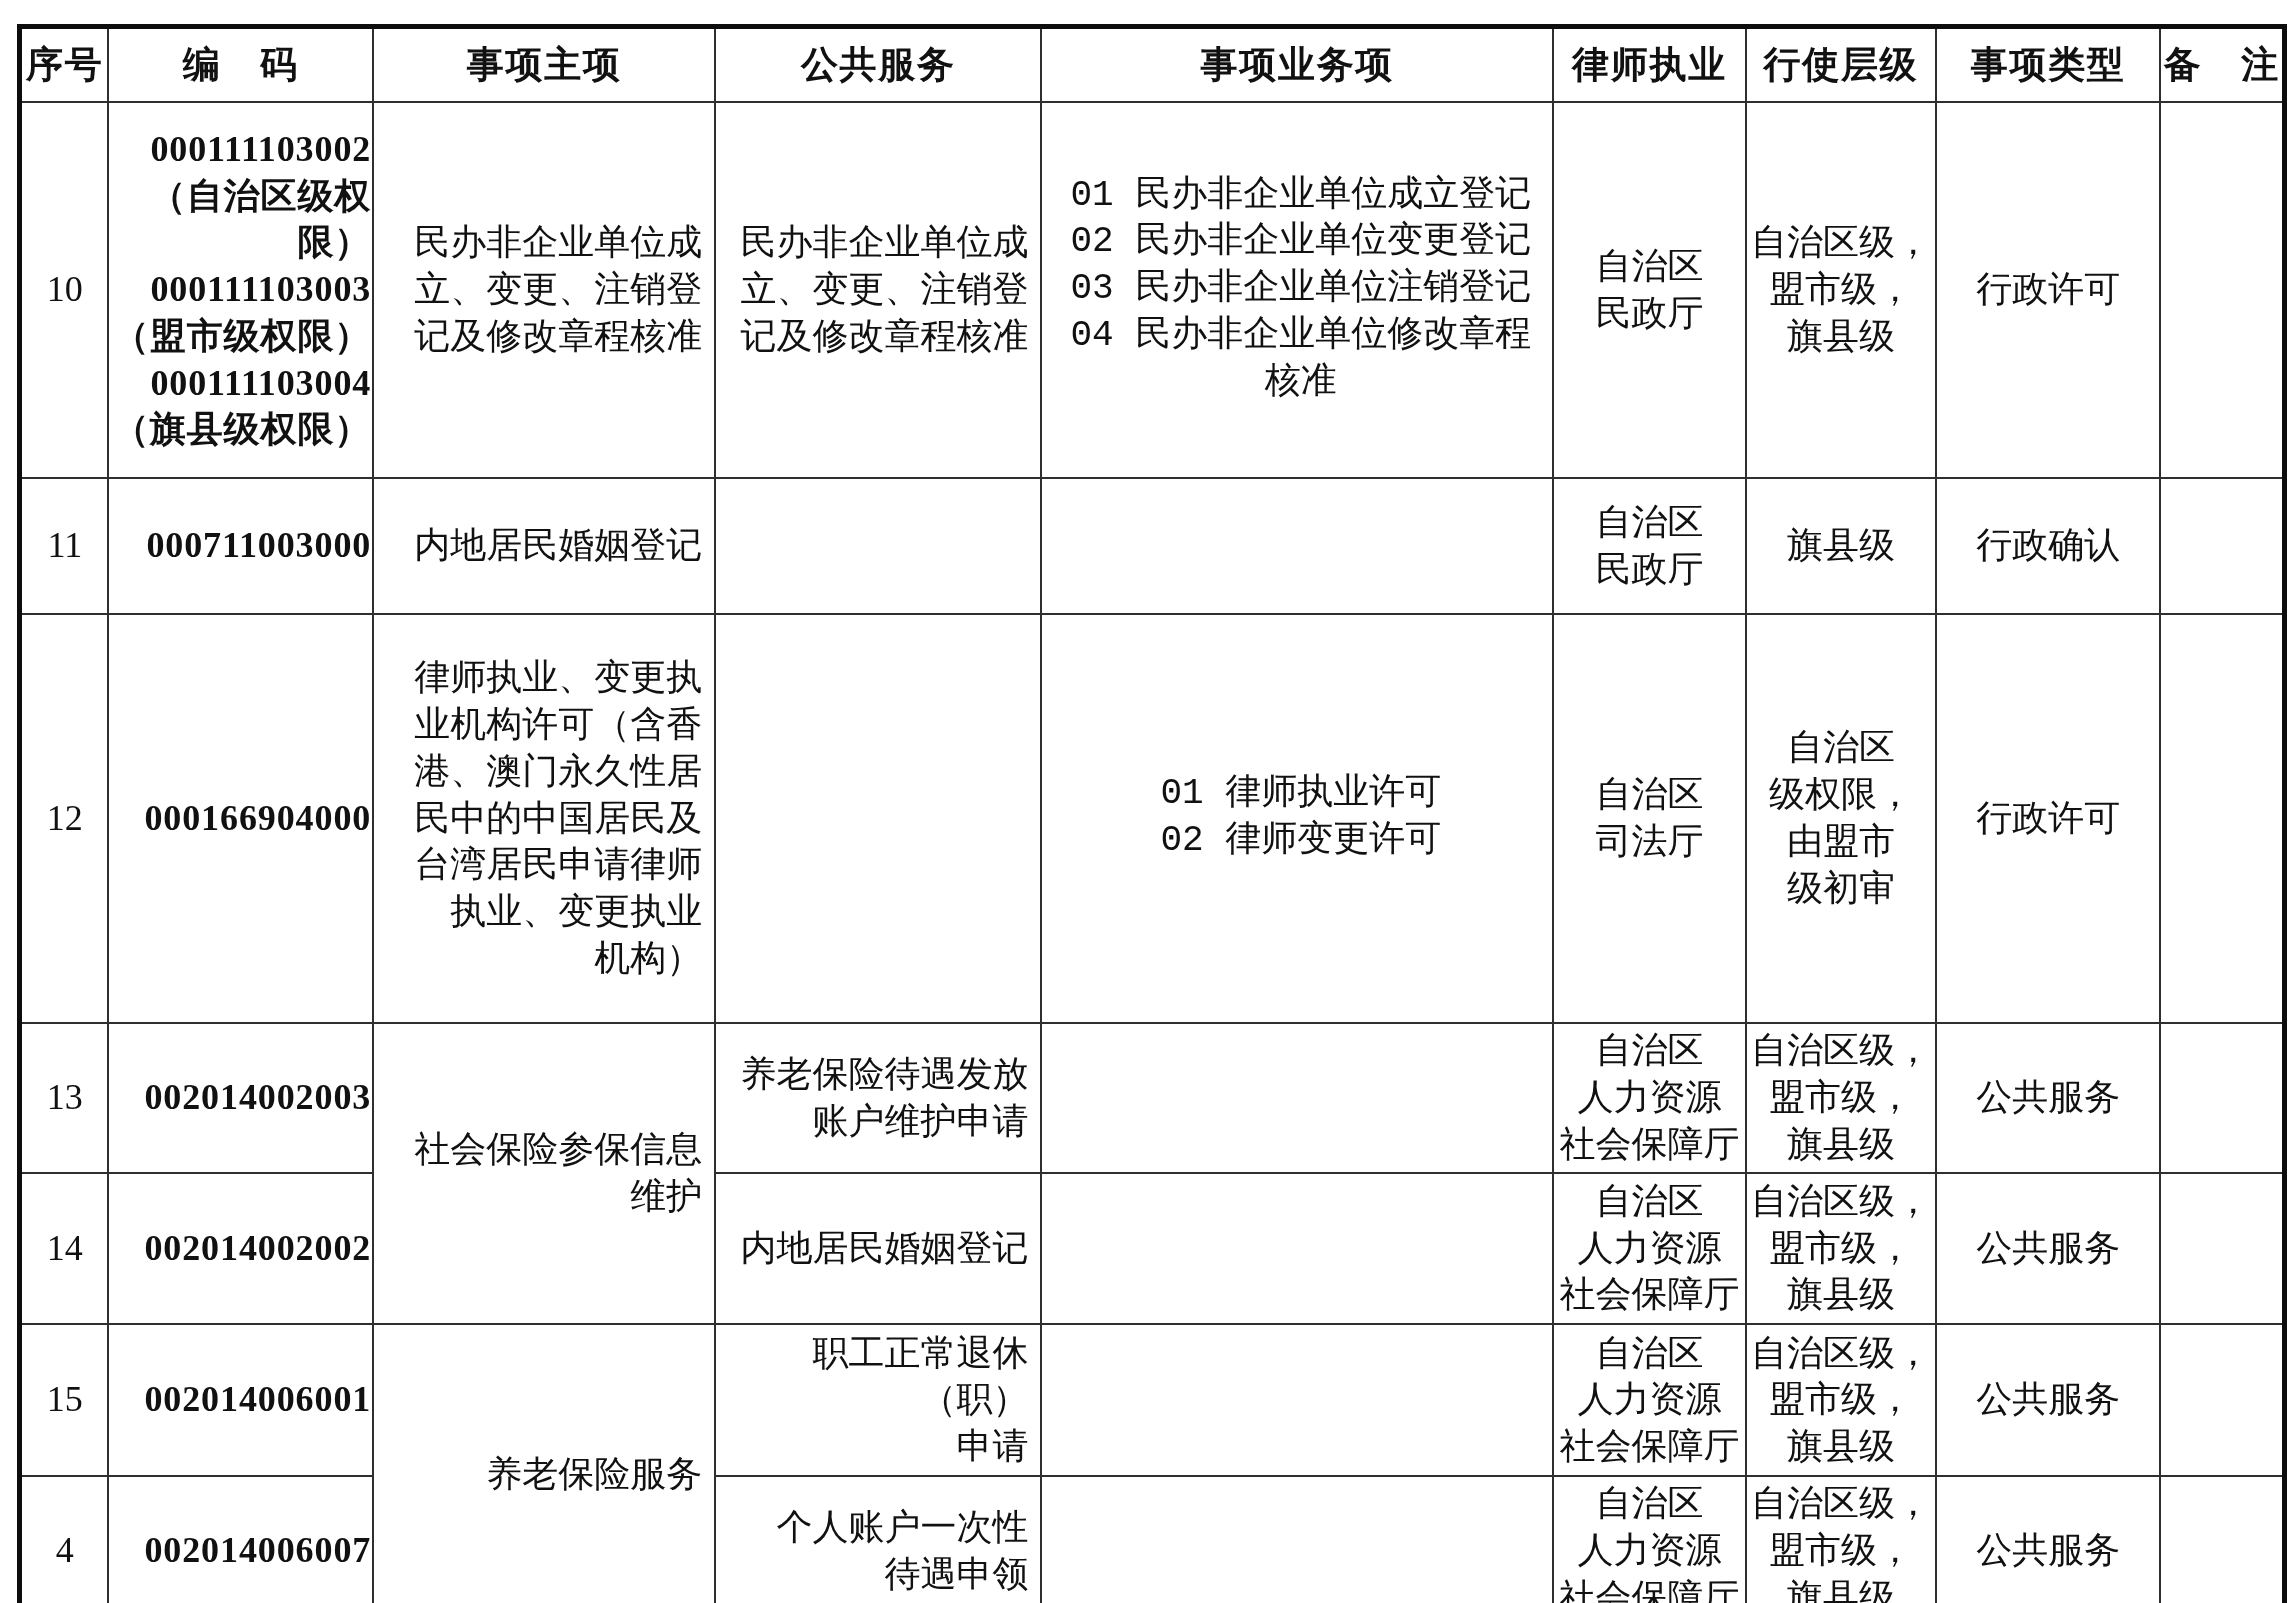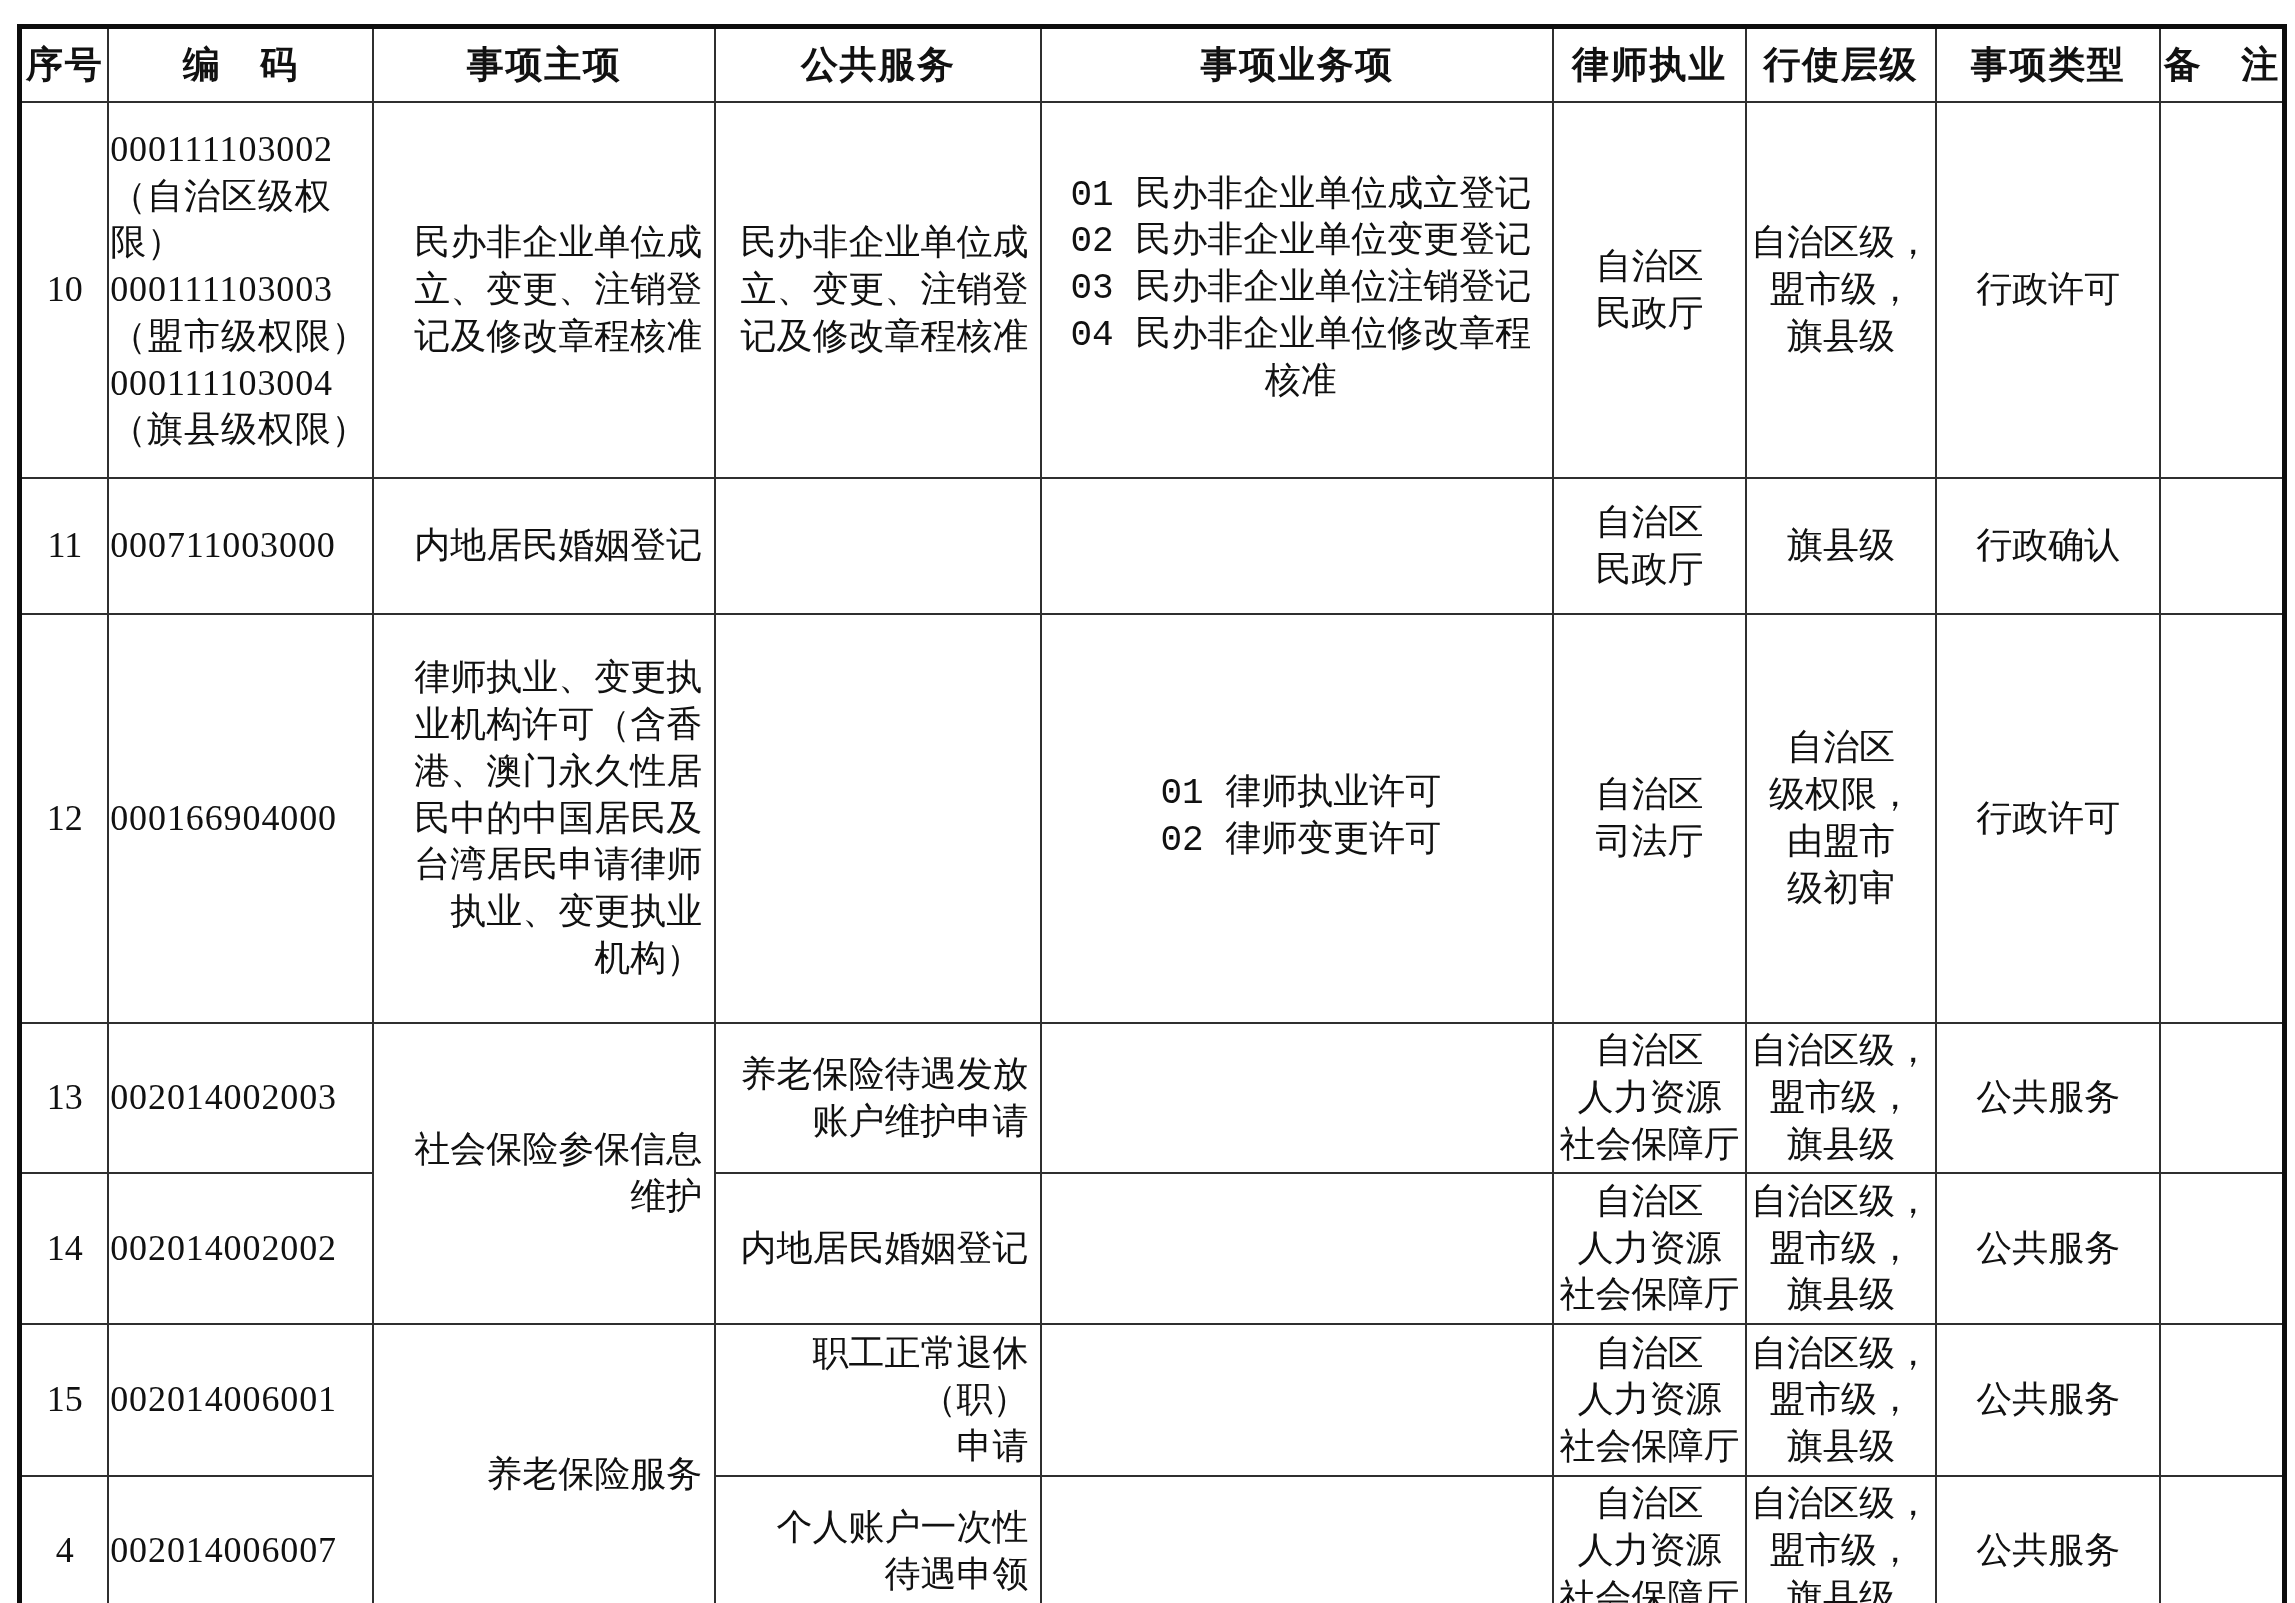--- a/index.html
+++ b/index.html
@@ -38,21 +38,21 @@
   table.items th{
     font-weight:bold;
     font-size:37px;
     text-align:center;
     letter-spacing:1.7px;
     white-space:pre;
   }
   .c-center{ text-align:center; }
   .c-left{ text-align:right; padding:5.2px 12px 5.2px 15.7px; }
   .c-biz{ text-align:center; padding:5.2px 12px 5.2px 19px;font-family:Liberation Mono, monospace; }
-  .c-code{ text-align:left; letter-spacing:0.9px; }
+  .c-code{ text-align:right; letter-spacing:0.9px;font-weight:bold; }
   
   .h-head{ height:75px; }
   .h-r10{ height:376px; }
   .h-r11{ height:136px; }
   .h-r12{ height:409px; }
   .h-r13{ height:150px; }
   .h-r14{ height:151px; }
   .h-r15{ height:151px; }
   .h-r16{ height:150px; }
 </style>

